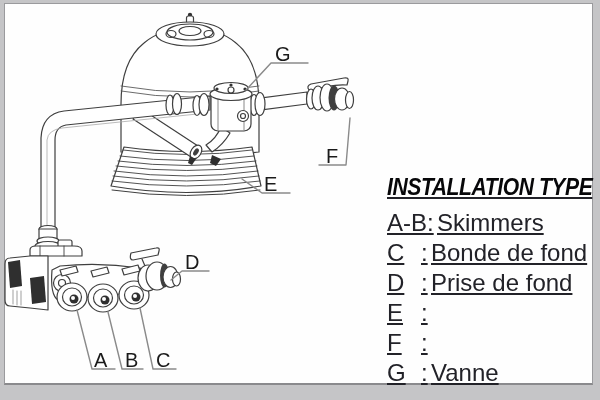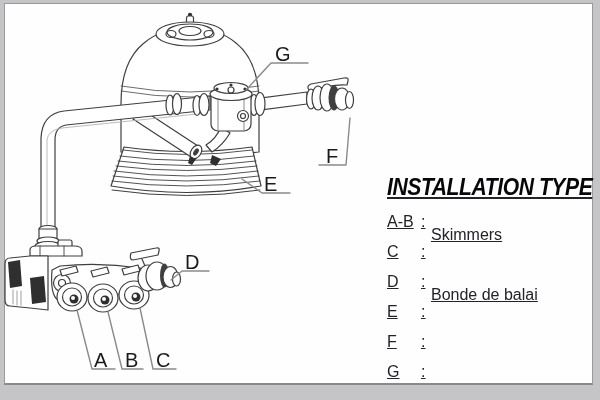--- a/index.html
+++ b/index.html
@@ -15,21 +15,21 @@
     border-bottom:2px solid #8a8a8d;
   }
   svg.fig{position:absolute;left:0;top:0;}
   .legend{position:absolute;left:387px;top:175px;width:200px;color:#222228;text-decoration:underline;}
   .legend-title{
     font-size:24px;line-height:24px;font-style:italic;font-weight:bold;
     color:#070709;white-space:nowrap;letter-spacing:-0.5px;
     transform:scaleX(0.88);transform-origin:left center;
   }
   .legend-rows{margin-top:8px;}
-  .legend-row{display:flex;align-items:center;height:30px;font-size:16px;white-space:nowrap;}
+  .legend-row{display:flex;align-items:flex-end;height:30px;font-size:24px;white-space:nowrap;}
   .legend-key{flex:0 0 34px;}
   .legend-sep{flex:0 0 10px;}
   .legend-label{flex:1 1 auto;margin-top:25px;}
 </style>
 </head>
 <body>
 
 <div class="screen">
   <div class="panel"></div>
 
@@ -197,33 +197,35 @@
     <div class="legend-title">INSTALLATION TYPE</div>
     <div class="legend-rows">
       <div class="legend-row">
         <span class="legend-key">A-B</span>
         <span class="legend-sep">:</span>
         <span class="legend-label">Skimmers</span>
       </div>
       <div class="legend-row">
         <span class="legend-key">C</span>
         <span class="legend-sep">:</span>
+        <span class="legend-label">Bonde de fond</span>
       </div>
       <div class="legend-row">
         <span class="legend-key">D</span>
         <span class="legend-sep">:</span>
-        <span class="legend-label">Bonde de balai</span>
+        <span class="legend-label">Prise de fond</span>
       </div>
       <div class="legend-row">
         <span class="legend-key">E</span>
         <span class="legend-sep">:</span>
       </div>
       <div class="legend-row">
         <span class="legend-key">F</span>
         <span class="legend-sep">:</span>
       </div>
       <div class="legend-row">
         <span class="legend-key">G</span>
         <span class="legend-sep">:</span>
+        <span class="legend-label">Vanne</span>
       </div>
     </div>
   </div>
 </div>
 
 </body></html>

